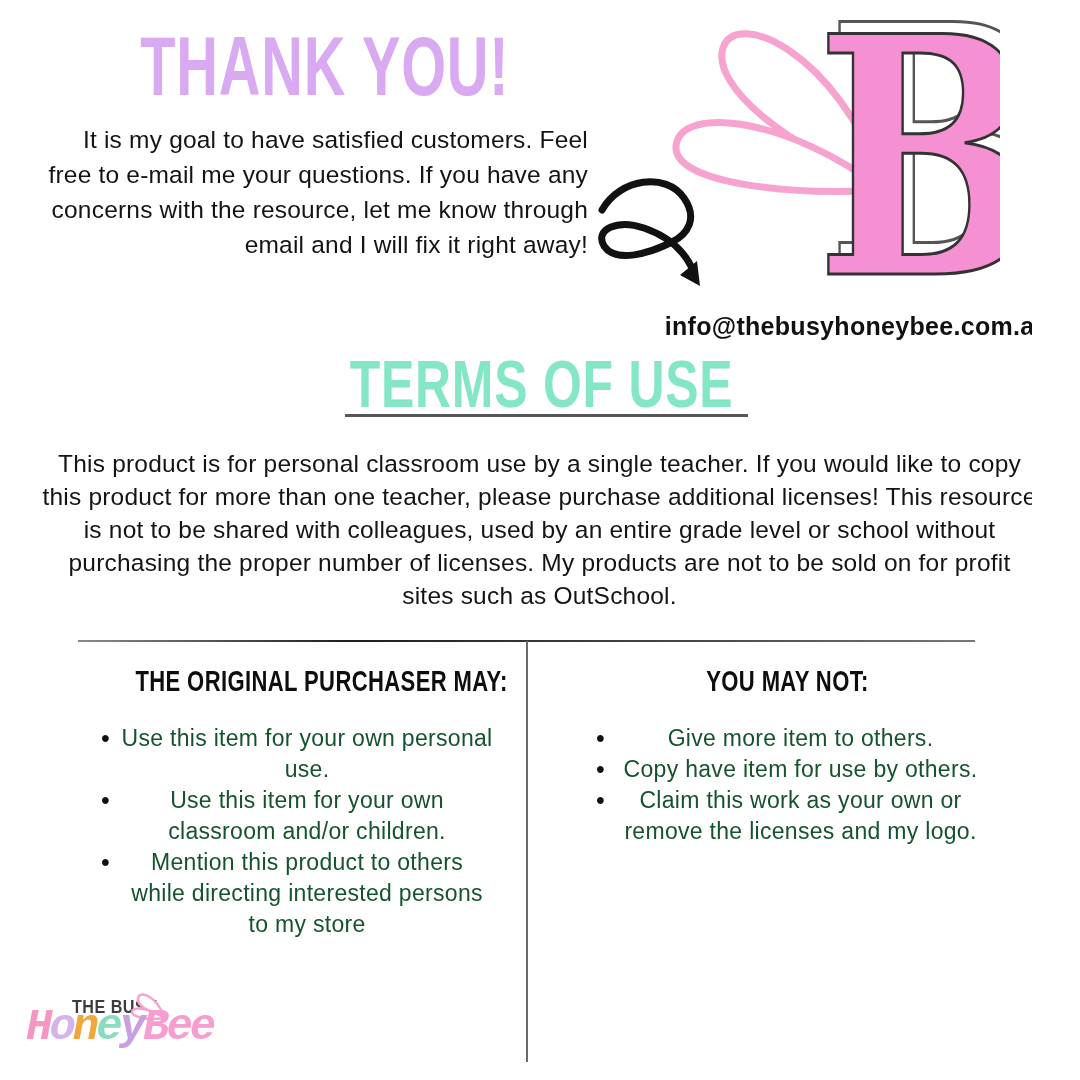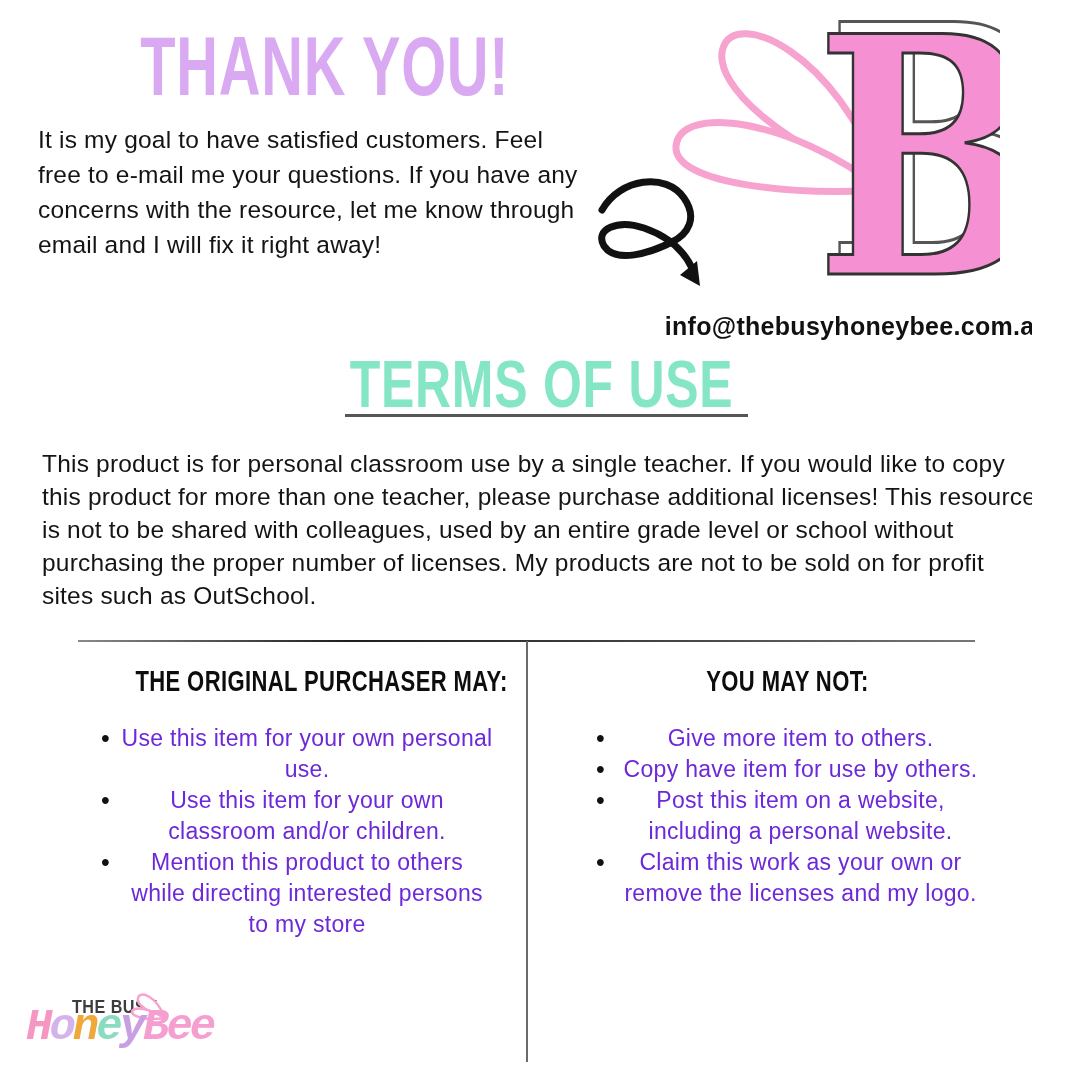--- a/index.html
+++ b/index.html
@@ -11,21 +11,21 @@
   
   .thank-you {
     position: absolute; left: 85px; top: 18px; width: 460px; margin: 0;
     text-align: center; font-size: 76px; font-weight: bold;
     color: var(--lavender); white-space: nowrap;
     transform: scale(0.76, 1.1); transform-origin: center top;
     letter-spacing: 1px;
   }
   .intro {
     position: absolute; left: 38px; top: 122px; width: 550px; margin: 0;
-    text-align: left; font-size: 24.5px; line-height: 35px;
+    text-align: right; font-size: 24.5px; line-height: 35px;
     letter-spacing: 0.2px; color: #141414;
   }
   .arrow-svg { position: absolute; left: 588px; top: 172px; width: 115px; height: 125px; }
   .bee-logo-svg { position: absolute; left: 640px; top: 0; width: 360px; height: 305px; }
   .email {
     position: absolute; left: 580px; top: 312px; width: 470px;
     text-align: right; font-weight: bold; font-size: 25px; color: #111;
     letter-spacing: 0.3px;
   }
   
@@ -35,21 +35,21 @@
     color: var(--mint); white-space: nowrap;
     transform: scale(0.78, 1.04); transform-origin: 547px top;
     letter-spacing: 1px;
   }
   .terms-underline {
     position: absolute; left: 345px; top: 414px; width: 403px; height: 3px;
     background: #565656;
   }
   .terms-text {
     position: absolute; left: 42px; top: 447px; width: 995px; margin: 0;
-    font-size: 24.5px; line-height: 33px;
+    text-align: center; font-size: 24.5px; line-height: 33px;
     letter-spacing: 0.2px; color: #141414;
   }
   
   .hr-divider {
     position: absolute; left: 78px; top: 640px; width: 897px; height: 2px;
     background: linear-gradient(90deg, #8a8a8a, #1e1e1e 30%, #4a4a4a 70%, #777);
   }
   .vr-divider {
     position: absolute; left: 526px; top: 641px; width: 2px; height: 421px;
     background: #6a6a6a;
@@ -60,21 +60,21 @@
   .col-right { left: 570px; width: 435px; }
   .col h3 {
     margin: 0; text-align: center; font-size: 29px; font-weight: bold;
     color: #0d0d0d; white-space: nowrap;
     transform: scale(0.76, 1.02); transform-origin: center top;
     letter-spacing: 0.5px;
   }
   .col ul { list-style: none; margin: 26px 0 0 0; padding: 0; }
   .col li {
     position: relative; text-align: center; font-size: 23px; line-height: 31px;
-    color: #6d28d9; letter-spacing: 0.3px;
+    color: #14532d; letter-spacing: 0.3px;
   }
   .col-left  li { padding: 0 12px 0 36px; }
   .col-right li { padding: 0 20px 0 46px; }
   .col li::before {
     content: "\2022"; position: absolute; top: 0; color: #111; font-size: 25px;
   }
   .col-left  li::before { left: 16px; }
   .col-right li::before { left: 26px; }
   
   .brand { position: absolute; left: 24px; top: 992px; width: 230px; height: 85px; }
@@ -130,21 +130,20 @@
         <li>Use this item for your own classroom and/or children.</li>
         <li>Mention this product to others while directing interested persons to my store</li>
       </ul>
   </section>
 
   <section class="col col-right">
     <h3>YOU MAY NOT:</h3>
     <ul>
         <li>Give more item to others.</li>
         <li>Copy have item for use by others.</li>
-        <li>Post this item on a website, including a personal website.</li>
         <li>Claim this work as your own or remove the licenses and my logo.</li>
       </ul>
   </section>
 
   <div class="brand">
     <div class="brand-top">THE BUSY</div>
     <svg class="brand-wings-svg" viewBox="0 0 42 30">
       <path d="M37,26 C29,6 13,0 11,8 C9,15 23,23 37,26 Z" style="fill:#fff;stroke:var(--pink_light)" stroke-width="2.5" stroke-linejoin="round"></path>
       <path d="M37,28 C23,18 5,16 5,22 C5,27 23,31 37,28 Z" style="fill:#fff;stroke:var(--pink_light)" stroke-width="2.5" stroke-linejoin="round"></path>
     </svg>

